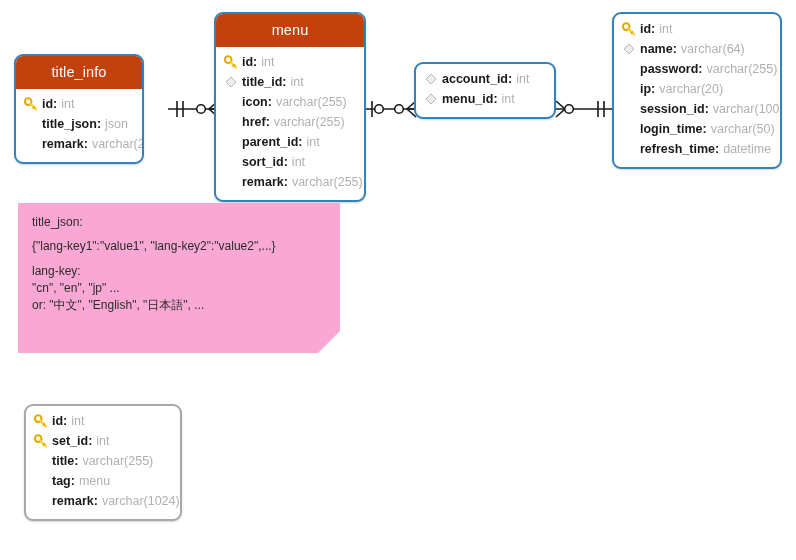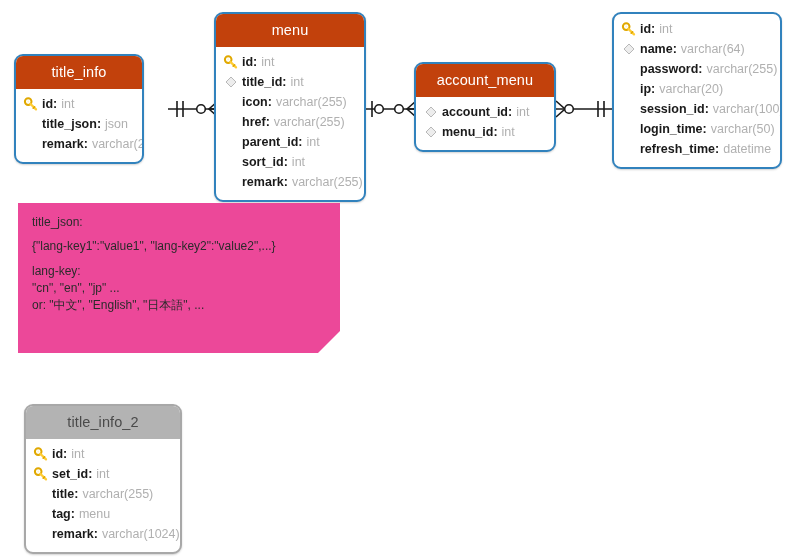--- a/index.html
+++ b/index.html
@@ -82,21 +82,21 @@
   }
   .field-type {
     color: #b0b0b0;
     font-weight: 400;
   }
 
   
   .note {
     position: absolute;
     box-sizing: border-box;
-    background: #ec4899;
+    background: #f9a8d4;
     color: #2b2b2b;
     font-size: 12px;
     padding: 12px 14px 10px 14px;
     line-height: 1.28;
   }
   .note-line {
     white-space: nowrap;
     margin-bottom: 9px;
   }
   .note-line.tight {
@@ -247,21 +247,20 @@
       <div class="field-row">
         <span class="field-icon"></span>
         <span class="field-name">remark</span>
           <span class="field-sep">:</span>
           <span class="field-type">varchar(255)</span>
       </div>
     </div>
   </div>
 
   <div class="entity" style="left:414px; top:62px; width:142px;">
-    <div class="entity-header">account_menu</div>
     <div class="entity-body">
       <div class="field-row">
         <span class="field-icon">
           <svg width="12" height="12" viewBox="0 0 12 12">
             <path d="M6 1 L11 6 L6 11 L1 6 Z" fill="#ededed" stroke="#b8b8b8" stroke-width="1"></path>
           </svg>
         </span>
         <span class="field-name">account_id</span>
           <span class="field-sep">:</span>
           <span class="field-type">int</span>
@@ -340,21 +339,20 @@
   <div class="note" style="left:18px; top:203px; width:322px; height:150px;">
     <div class="note-line">title_json:</div>
     <div class="note-line">{"lang-key1":"value1", "lang-key2":"value2",...}</div>
     <div class="note-line tight">lang-key:</div>
     <div class="note-line tight">"cn", "en", "jp" ...</div>
     <div class="note-line">or: "中文", "English", "日本語", ...</div>
     <span class="note-fold"></span>
   </div>
 
   <div class="entity gray" style="left:24px; top:404px; width:158px;">
-    <div class="entity-header">title_info_2</div>
     <div class="entity-body">
       <div class="field-row">
         <span class="field-icon">
           <svg width="14" height="14" viewBox="0 0 14 14">
             <circle cx="4.2" cy="4.6" r="3.3" fill="none" stroke="#e0a800" stroke-width="2"></circle>
             <circle cx="4.2" cy="4.6" r="1" fill="#fff5cc"></circle>
             <path d="M6.3 6.7 L12 12.4" stroke="#ffcc33" stroke-width="2.3" stroke-linecap="round"></path>
             <path d="M9.2 11.2 L10.6 9.8" stroke="#e0a800" stroke-width="1.6" stroke-linecap="round"></path>
           </svg>
         </span>

